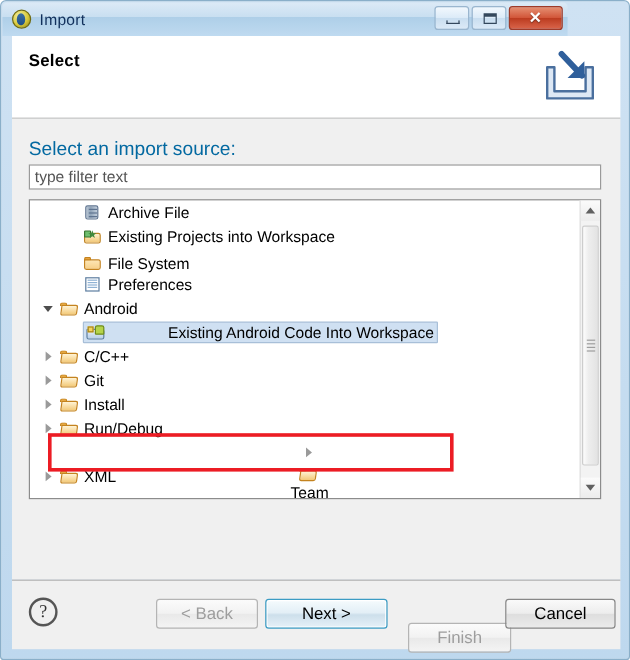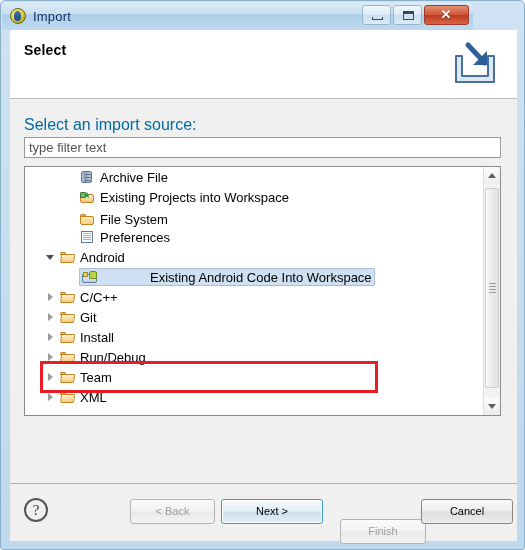--- a/index.html
+++ b/index.html
@@ -170,21 +170,21 @@
     left: 14px; top: 67px;
     width: 477px;
     height: 250px;
     box-sizing: border-box;
     border: 1px solid #8c8c8c;
     background: #ffffff;
     overflow: hidden;
   }
   .tree-list {
     position: absolute;
-    left: 10px; top: 0;
+    left: 0; top: 0;
     width: 458px;
     height: 248px;
     overflow: hidden;
   }
   .tree-row {
     position: relative;
     height: 20px;
     display: flex;
     align-items: center;
     font-size: 13px;
@@ -435,21 +435,21 @@
   }
   .btn {
     position: absolute;
     top: 15px;
     height: 25px;
     box-sizing: border-box;
     border: 1px solid #b4b4b4;
     border-radius: 3px;
     background: linear-gradient(to bottom, #fbfbfb 0%, #f2f2f2 48%, #e9e9e9 52%, #f4f4f4 100%);
     font-family: "Liberation Sans", sans-serif;
-    font-size: 11px;
+    font-size: 14px;
     color: #9d9d9d;
     text-align: center;
     line-height: 23px;
     padding: 0;
   }
   .btn.enabled {
     color: #000000;
     border: 1px solid #878787;
     background: linear-gradient(to bottom, #fafafa 0%, #ededed 48%, #dedede 52%, #ebebeb 100%);
   }
@@ -596,21 +596,21 @@
           <div class="tree-row" style="padding-left: 8px;">
             <span class="arrow arrow-collapsed"></span>
             <span class="ico">
               <span class="ic-folder ic-folder-open">
                 <span class="tab"></span>
                 <span class="bodyf"></span>
               </span>
             </span>
             <span class="lbl">Run/Debug</span>
           </div>
-          <div class="tree-row" style="padding-left: 8px;">
+          <div class="tree-row" style="padding-left: 8px; flex-direction: column;">
             <span class="arrow arrow-collapsed"></span>
             <span class="ico">
               <span class="ic-folder ic-folder-open">
                 <span class="tab"></span>
                 <span class="bodyf"></span>
               </span>
             </span>
             <span class="lbl">Team</span>
           </div>
           <div class="tree-row" style="padding-left: 8px;">

